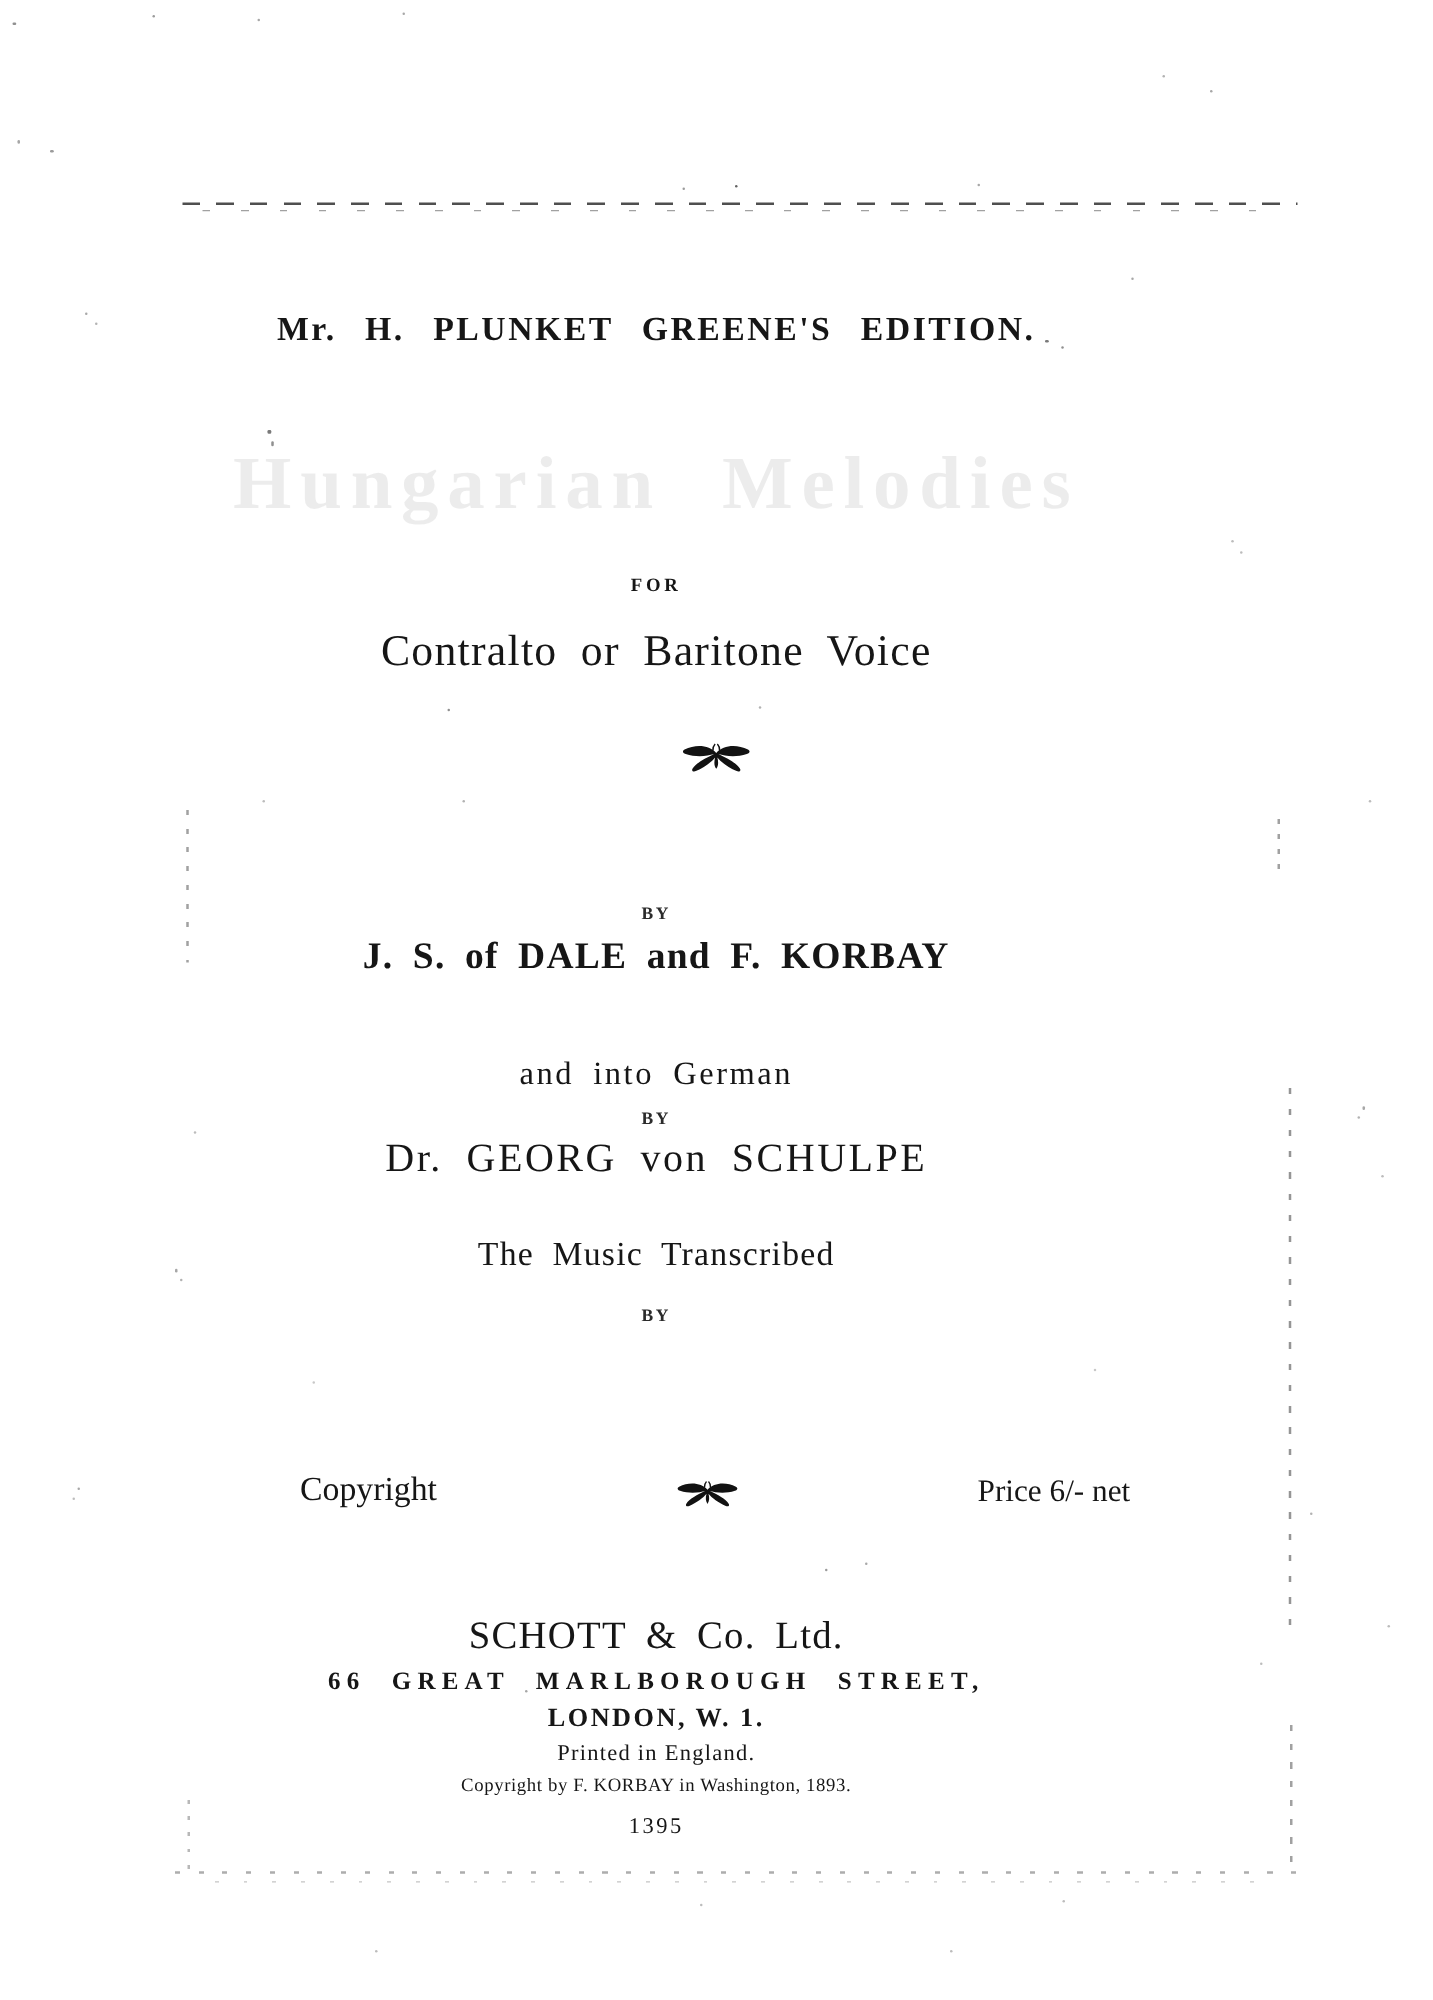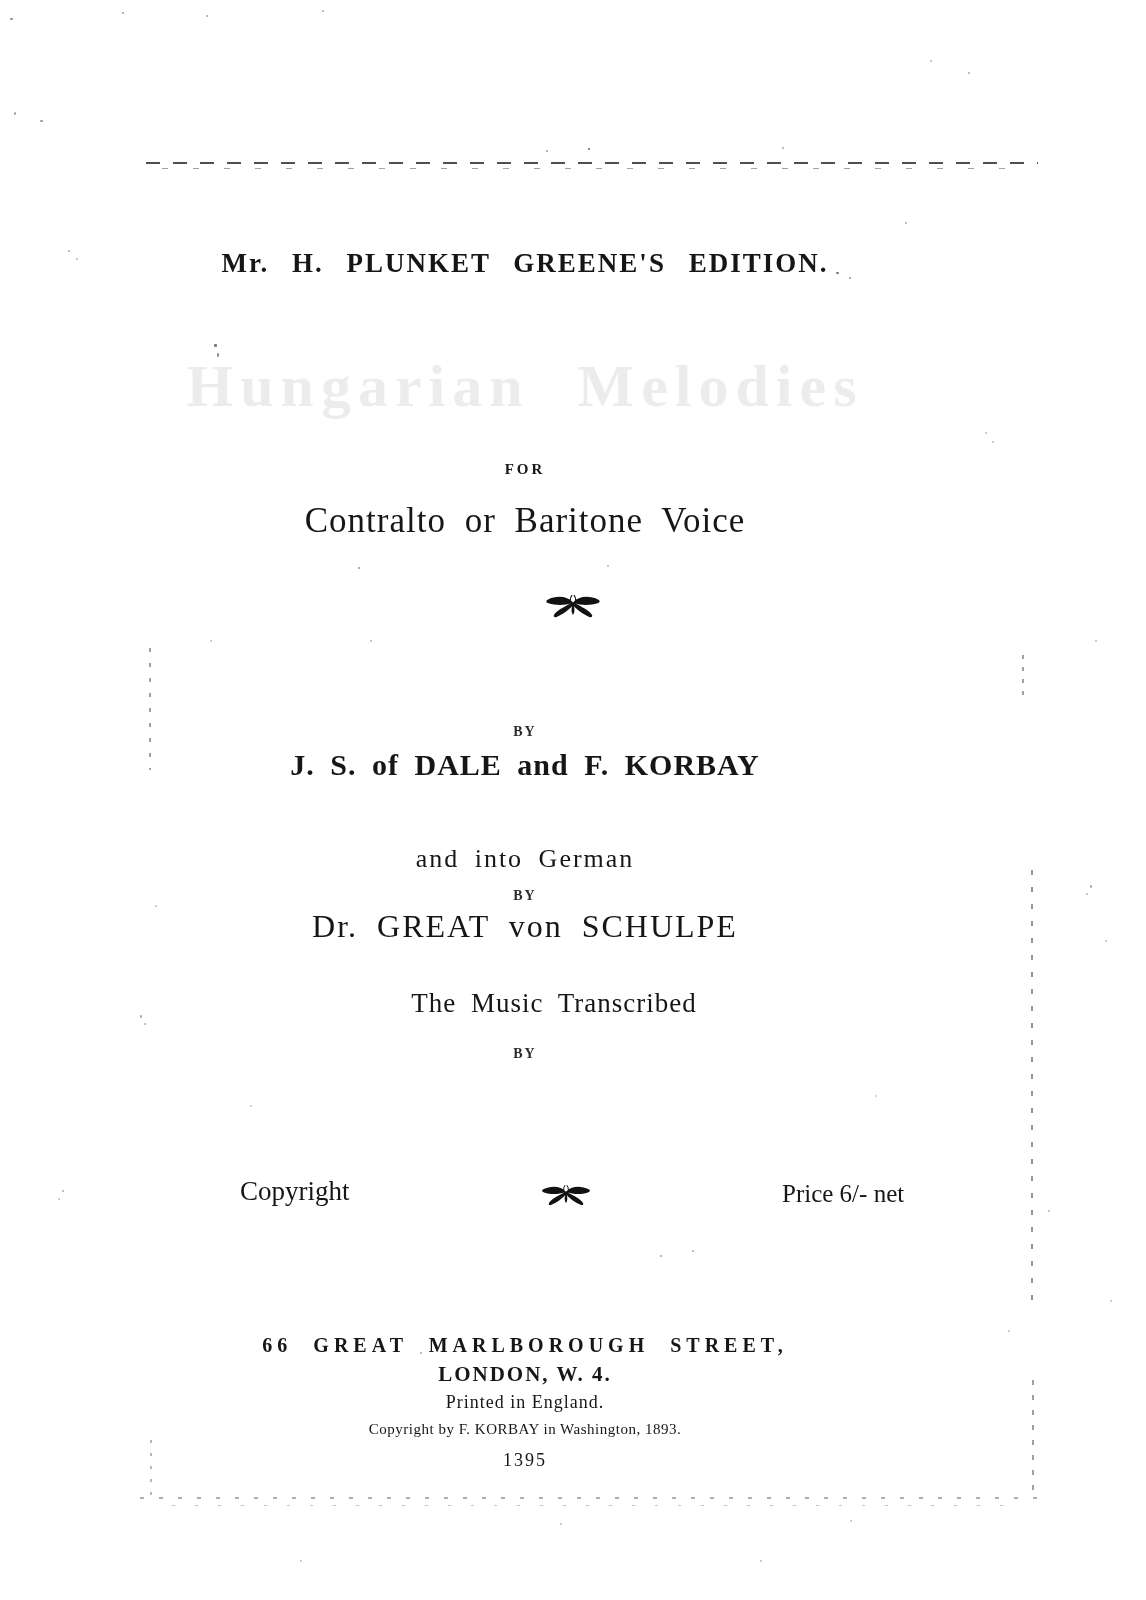--- a/index.html
+++ b/index.html
@@ -16,21 +16,21 @@
   .voice{top:501px;font-size:35px;letter-spacing:1px;word-spacing:9px;}
   .orn-wrap{position:absolute;left:0;width:1146px;text-align:center;}
   .orn1{top:594px;}
   .textfrom{top:672px;font-size:26px;letter-spacing:4px;word-spacing:9px;}
   .by{font-size:14px;font-weight:700;letter-spacing:2px;color:#2b2b2b;}
   .by1{top:724px;}
   .translators{top:748px;font-size:30px;font-weight:700;letter-spacing:1px;word-spacing:7px;}
   .german{top:844px;font-size:26px;letter-spacing:2px;word-spacing:7px;}
   .by2{top:888px;}
   .schulpe{top:908px;font-size:32px;letter-spacing:2px;word-spacing:9px;}
-  .transcribed{top:988px;font-size:27px;letter-spacing:1px;word-spacing:7px;margin-left:29px;}
+  .transcribed{top:988px;font-size:27px;letter-spacing:1px;word-spacing:7px;}
   .by3{top:1046px;}
   .ghost-name{top:1060px;font-size:52px;font-weight:700;letter-spacing:11px;word-spacing:30px;
     color:rgba(30,30,30,0.095);}
 
   .copyright-row{position:absolute;top:1174px;left:0;width:1146px;height:46px;}
   .copyright-label{position:absolute;left:220px;top:2px;font-size:27px;margin-left:20px;}
   .orn2{position:absolute;left:540px;top:10px;}
   .price-label{position:absolute;left:782px;top:6px;font-size:25px;}
 
   .publisher{top:1290px;font-size:31px;letter-spacing:1px;word-spacing:7px;}
@@ -91,41 +91,42 @@
                C62 9 62 7 60 6 C50 1 38 2 32 9 Z" fill="#121212"></path>
       <path d="M29 7 C29 4 30 2 31 1 M35 7 C35 4 34 2 33 1" stroke="#121212" stroke-width="1.3" fill="none"></path>
     </svg>
   </div>
 
   <div class="line by by1">BY</div>
   <div class="line translators">J. S. of DALE and F. KORBAY</div>
 
   <div class="line german">and into German</div>
   <div class="line by by2">BY</div>
-  <div class="line schulpe">Dr. GREAT von SCHULPE</div>
+  <div class="line schulpe">Dr. GEORG von SCHULPE</div>
 
   <div class="line transcribed">The Music Transcribed</div>
   <div class="line by by3">BY</div>
 
   <div class="copyright-row">
     <span class="copyright-label">Copyright</span>
     <span class="orn2">
       <svg width="52" height="22" viewBox="0 0 64 26" aria-hidden="true">
         <path d="M32 9 C26 2 14 1 4 6 C2 7 2 9 5 10 C14 13 24 12 30 10 C22 14 14 18 11 23
                  C10 25 12 26 14 25 C21 22 28 17 31 13 C30 17 30 20 32 23 C34 20 34 17 33 13
                  C36 17 43 22 50 25 C52 26 54 25 53 23 C50 18 42 14 34 10 C40 12 50 13 59 10
                  C62 9 62 7 60 6 C50 1 38 2 32 9 Z" fill="#121212"></path>
         <path d="M29 7 C29 4 30 2 31 1 M35 7 C35 4 34 2 33 1" stroke="#121212" stroke-width="1.3" fill="none"></path>
       </svg>
     </span>
     <span class="price-label">Price 6/- net</span>
   </div>
 
+  <div class="line publisher">SCHOTT &amp; Co. Ltd.</div>
   <div class="line addr1">66 GREAT MARLBOROUGH STREET,</div>
-  <div class="line addr2">LONDON, W. 4.</div>
+  <div class="line addr2">LONDON, W. 1.</div>
   <div class="line printed">Printed in England.</div>
   <div class="line copyline">Copyright by F. KORBAY in Washington, 1893.</div>
   <div class="line plate">1395</div>
 
 <div class="speck" style="left: 588px; top: 148px; width: 2px; height: 2px; opacity: 0.7;"></div>
     <div class="speck" style="left: 836px; top: 272px; width: 3px; height: 2px; opacity: 0.6;"></div>
     <div class="speck" style="left: 849px; top: 277px; width: 2px; height: 2px; opacity: 0.5;"></div>
     <div class="speck" style="left: 214px; top: 344px; width: 3px; height: 3px; opacity: 0.6;"></div>
     <div class="speck" style="left: 217px; top: 353px; width: 2px; height: 4px; opacity: 0.5;"></div>
     <div class="speck" style="left: 905px; top: 222px; width: 2px; height: 2px; opacity: 0.4;"></div>

